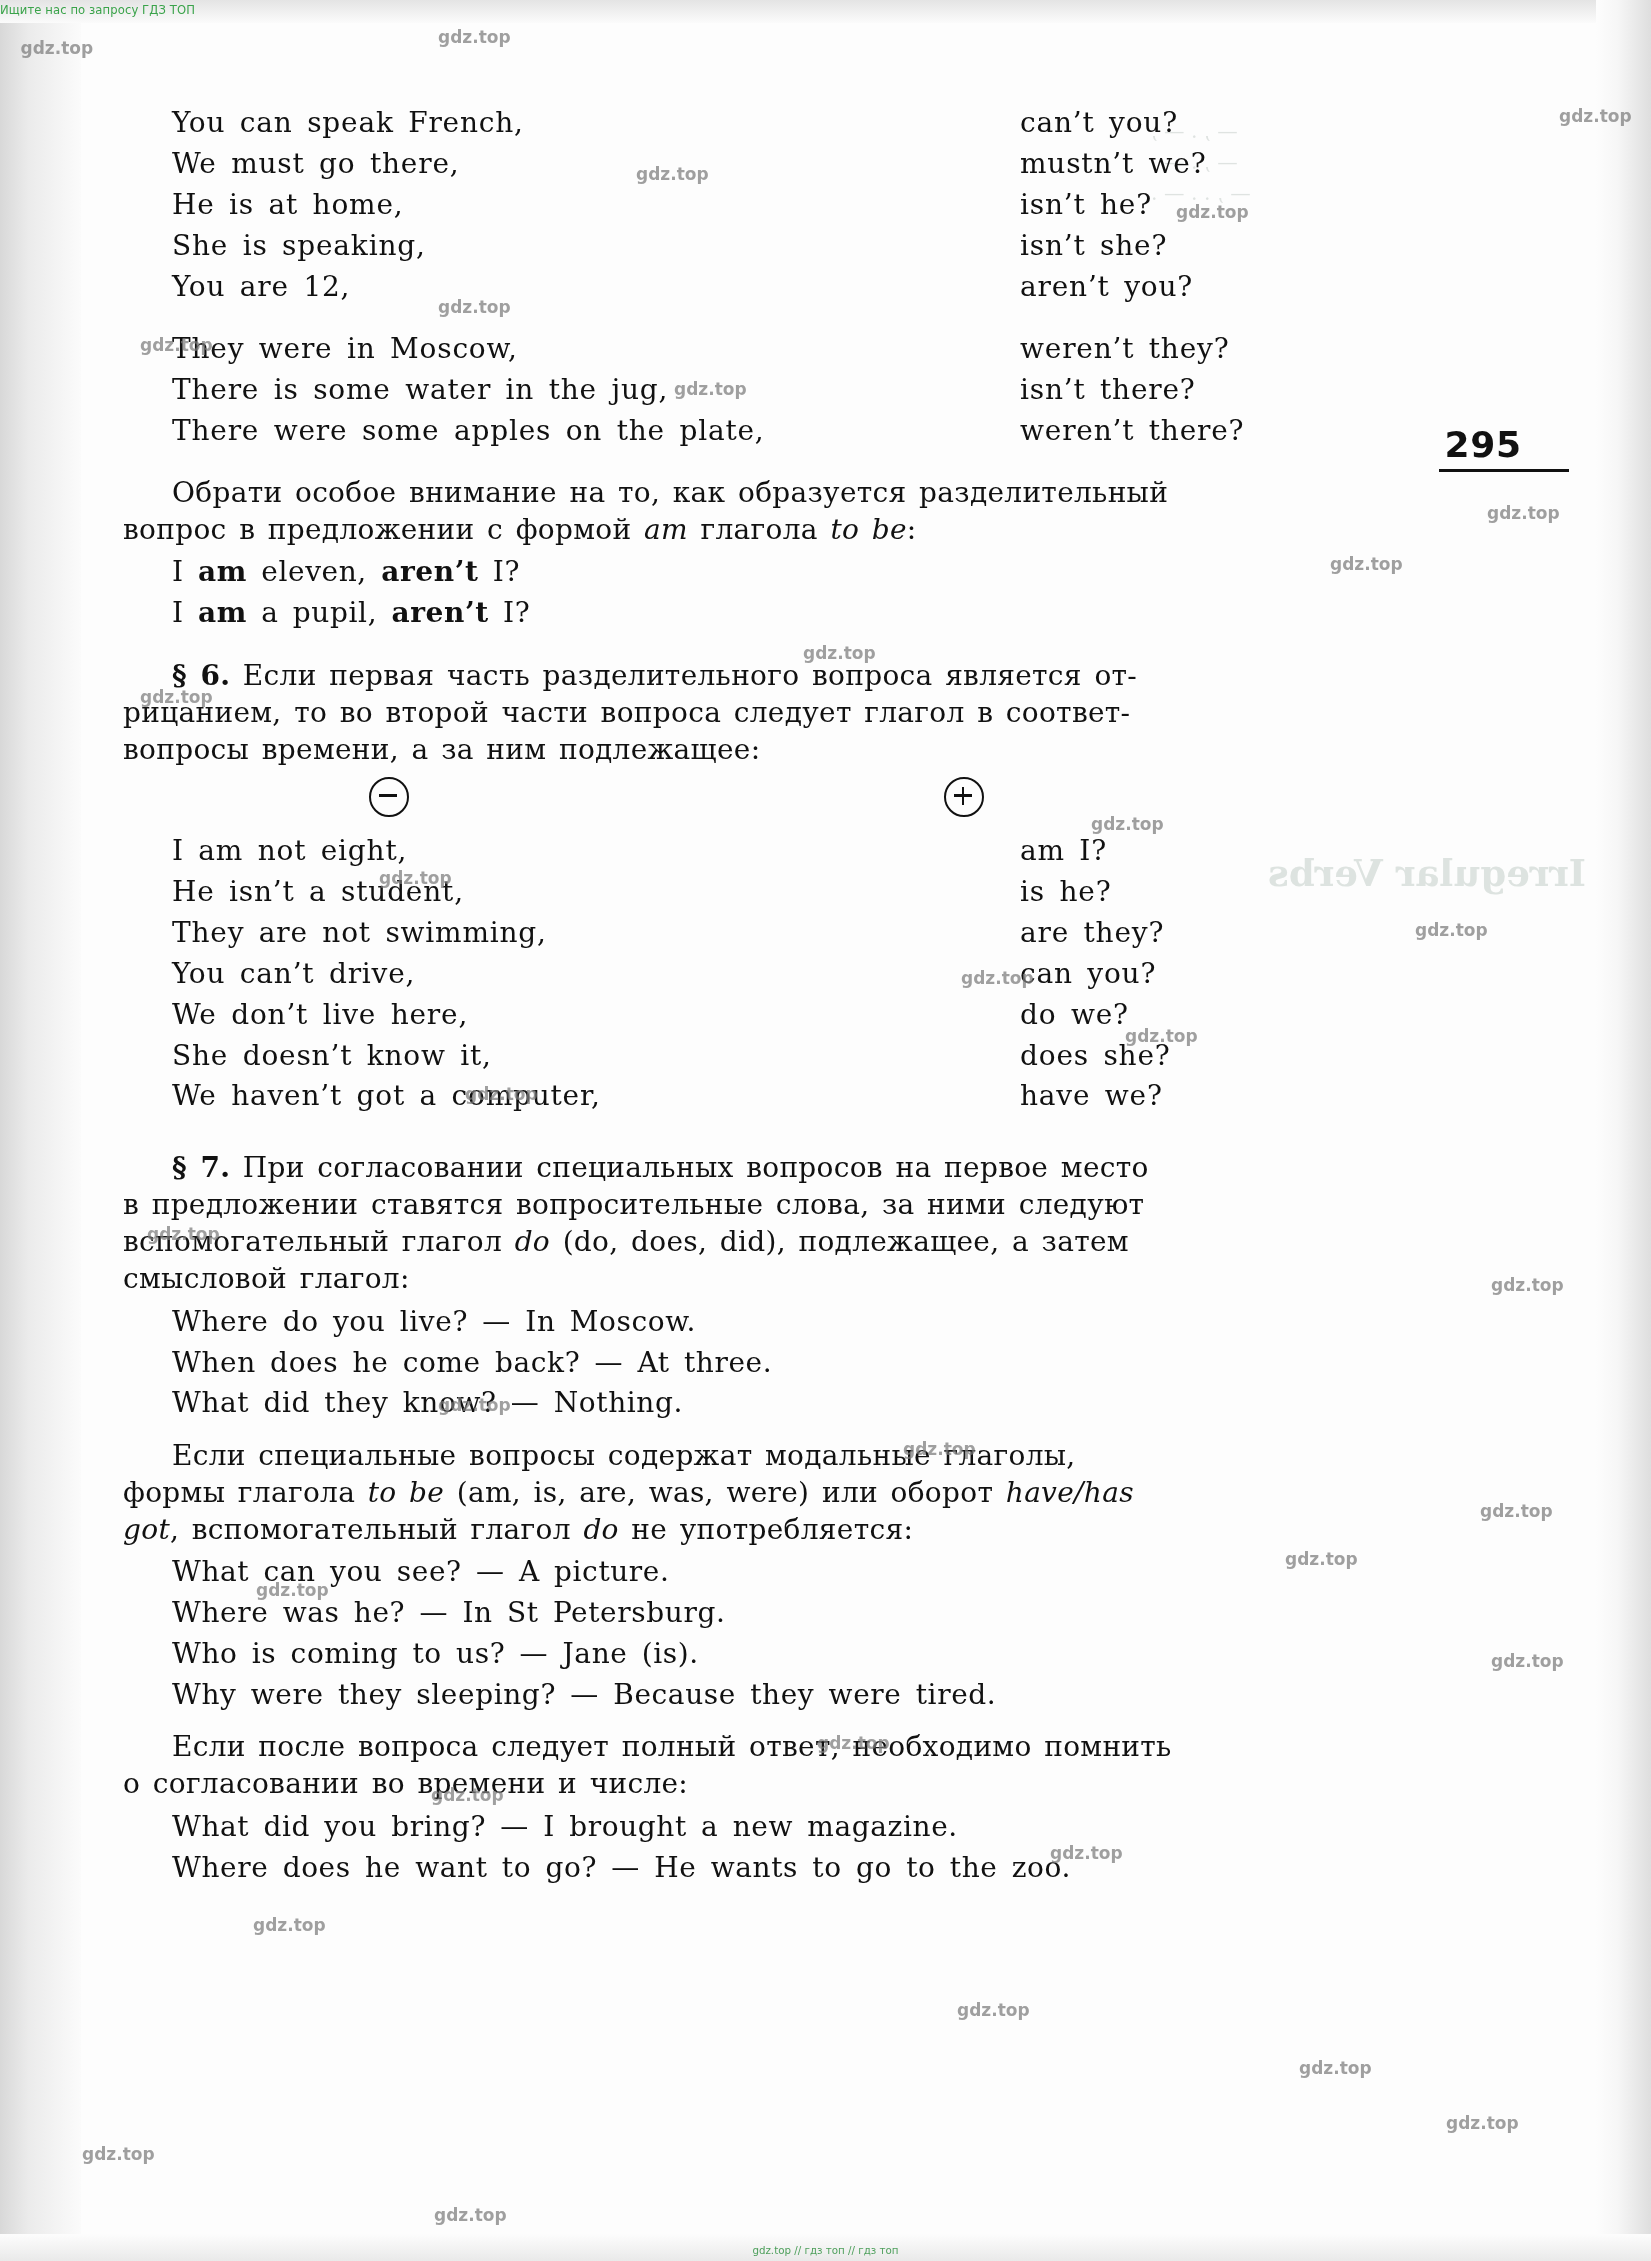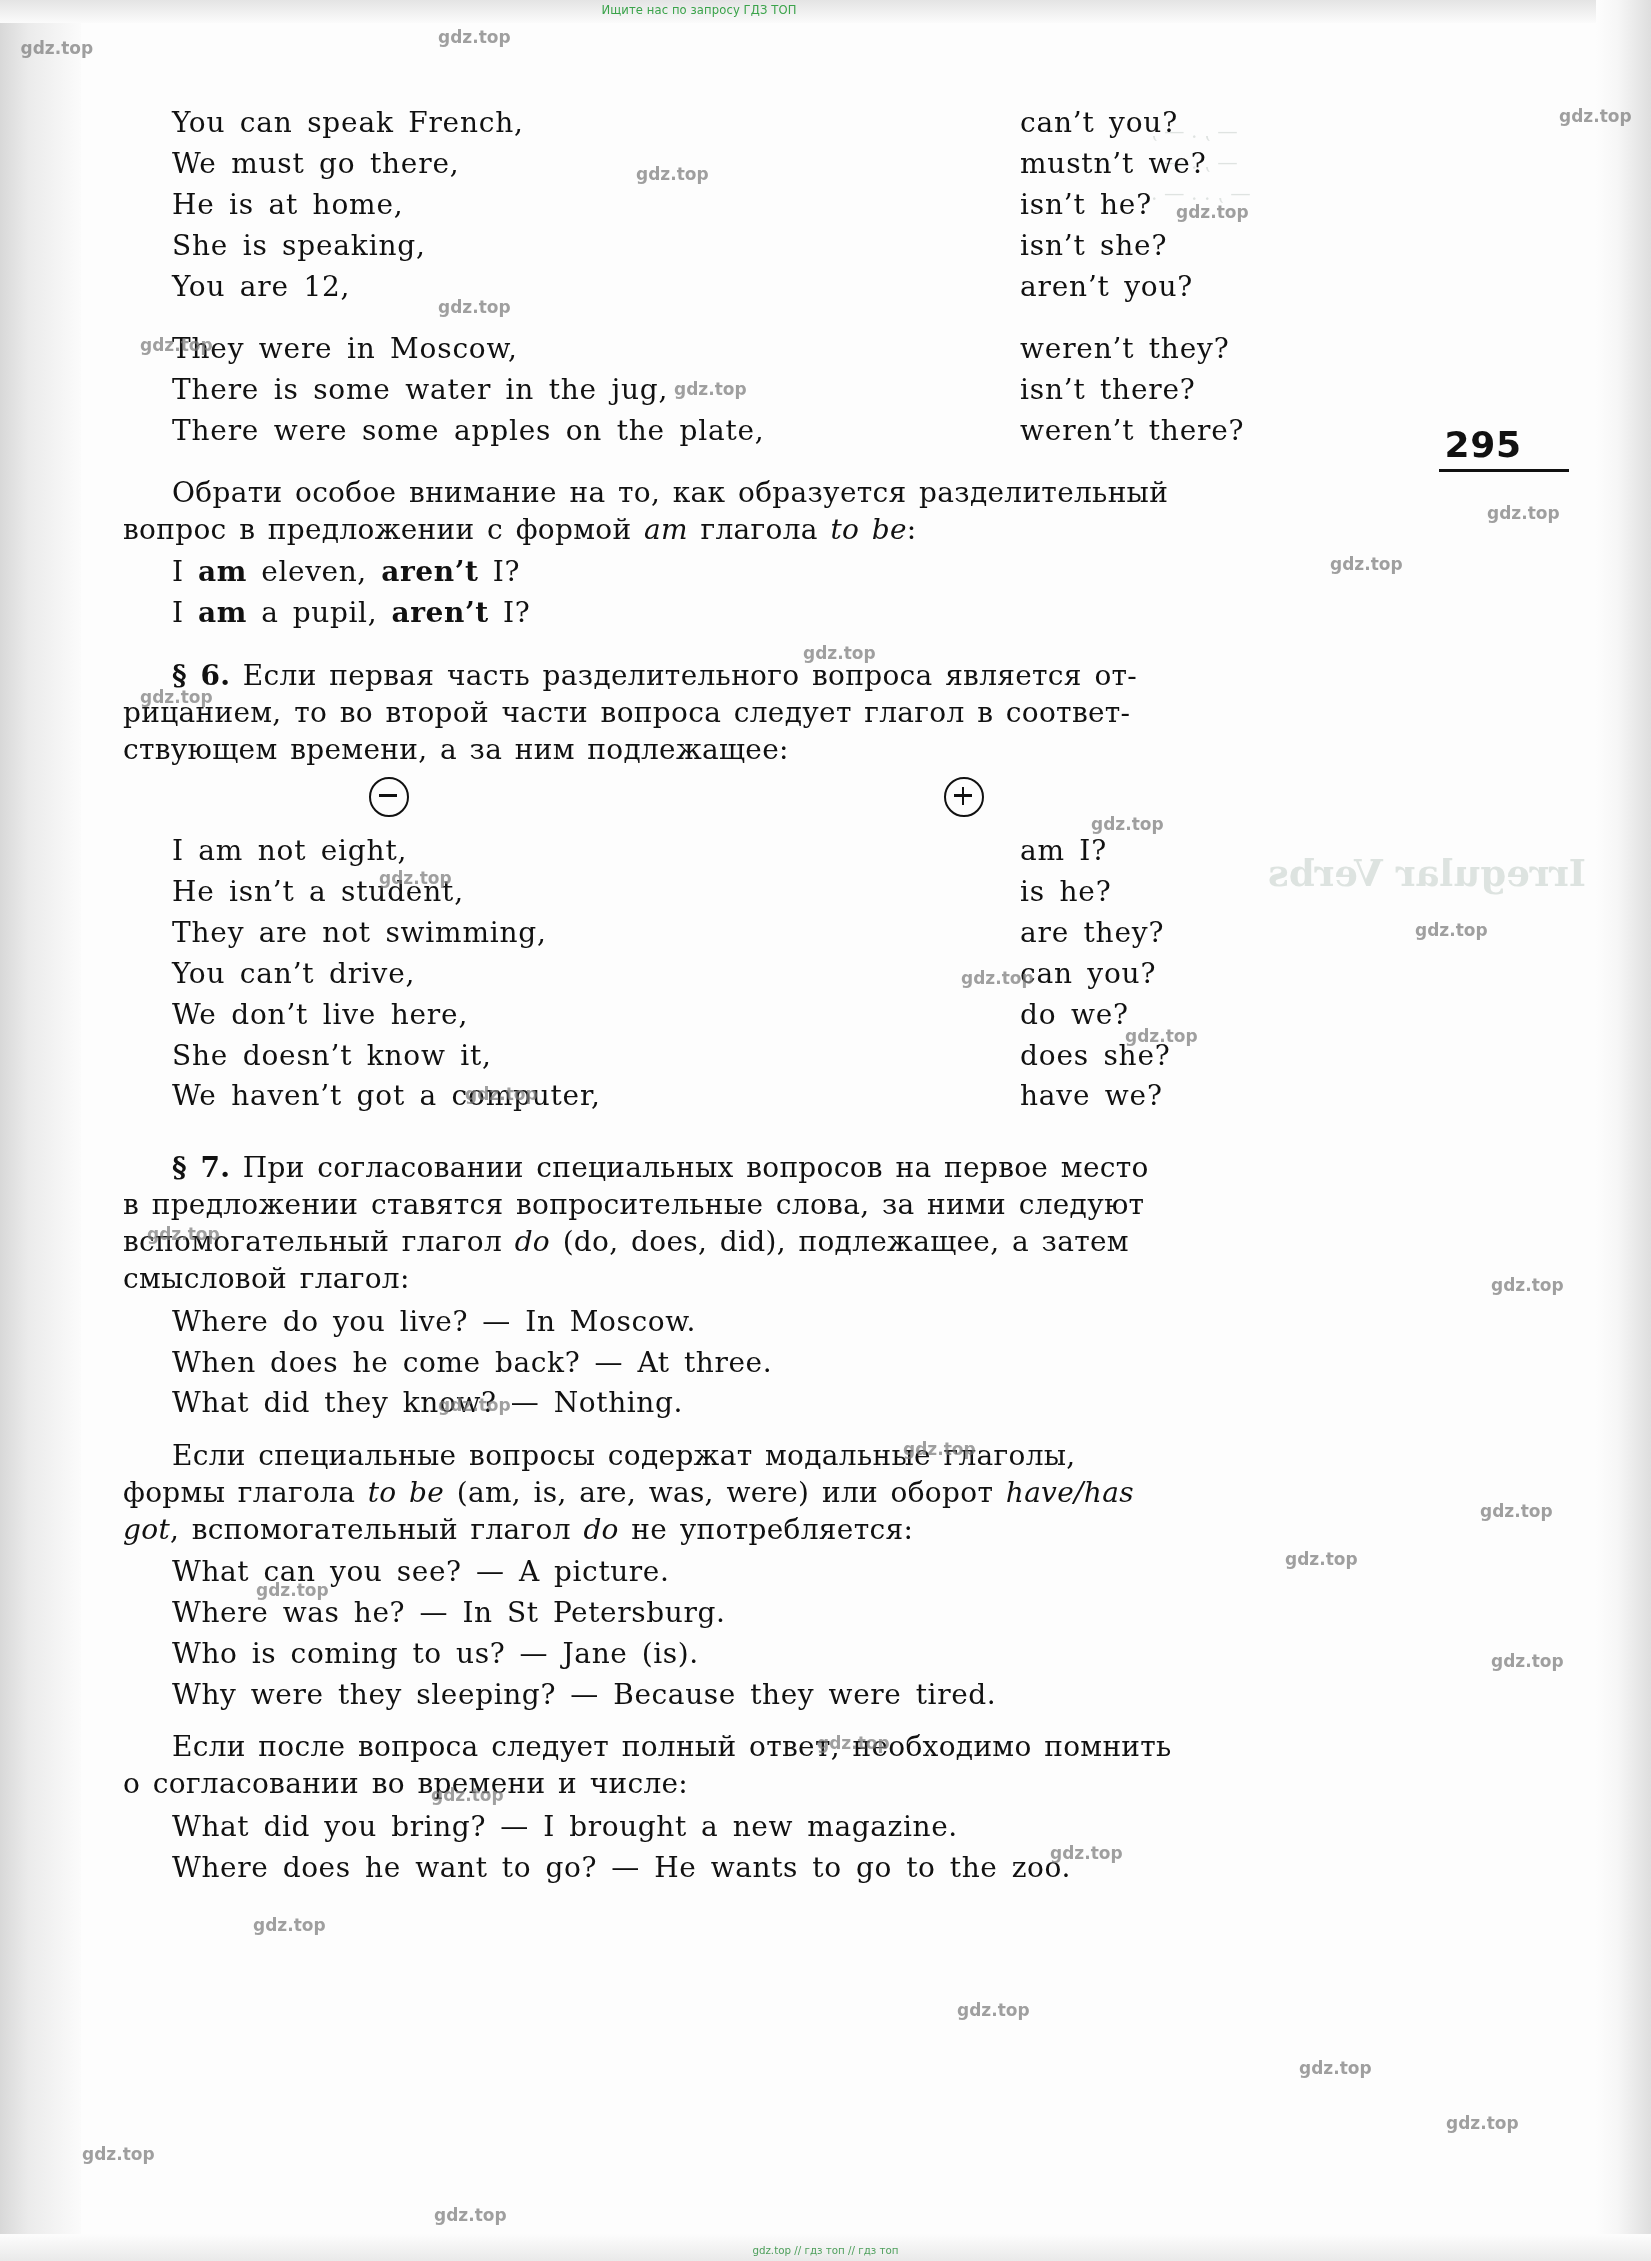--- a/index.html
+++ b/index.html
@@ -47,21 +47,21 @@
     left: 0; bottom: 0;
     width: 1651px; height: 27px;
     background: linear-gradient(to top, #e9e9e9 0%, #fdfdfd 100%);
   }
 
   
   #top-banner {
     position: absolute;
     left: 0; top: 2.7px;
     width: 1398px;
-    text-align: center;
+    text-align: left;
     font-family: "DejaVu Sans", sans-serif;
     font-size: 11.6px;
     color: #3aa34a;
     letter-spacing: 0.1px;
   }
   #bottom-banner {
     position: absolute;
     left: 0; bottom: 5.5px;
     width: 1651px;
     text-align: center;
@@ -290,21 +290,21 @@
       <span>I </span><b class="bold">am</b><span> a pupil, </span><b class="bold">aren’t</b><span> I?</span>
     </div>
 
     <div style="height:23px"></div>
 
     <div class="para ru">
       <span style="display:inline-block;text-indent:49px">
         <b class="sect-lead">§ 6.</b><span> Если первая часть разделительного вопроса является от-</span>
       </span><br>
       <span>рицанием, то во второй части вопроса следует глагол в соответ-</span><br>
-      <span>ствующем времени, а за ним подлежащее:</span>
+      <span>вопросы времени, а за ним подлежащее:</span>
     </div>
 
     <div class="signs">
       <div class="sign minus"></div>
       <div class="sign plus"></div>
     </div>
 
     <div class="ex-list">
       <div class="ex-row">
         <div class="left">I am not eight,</div>

